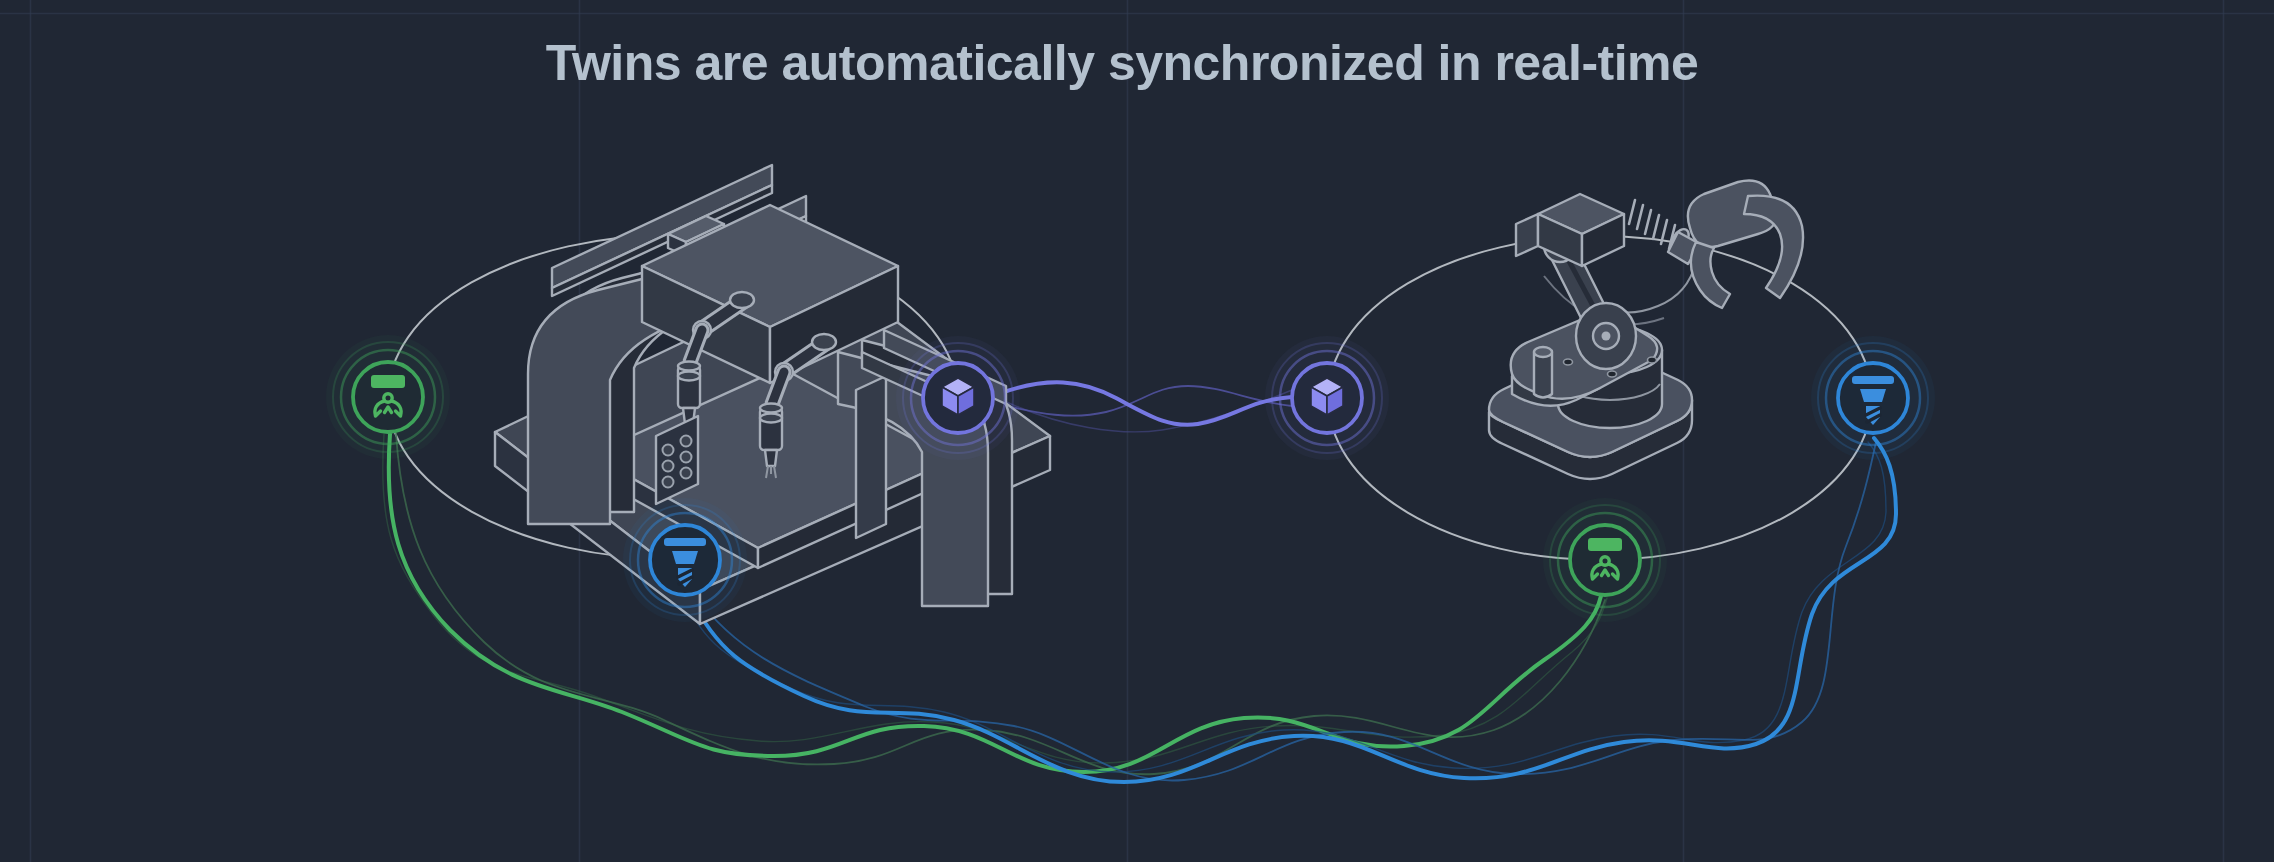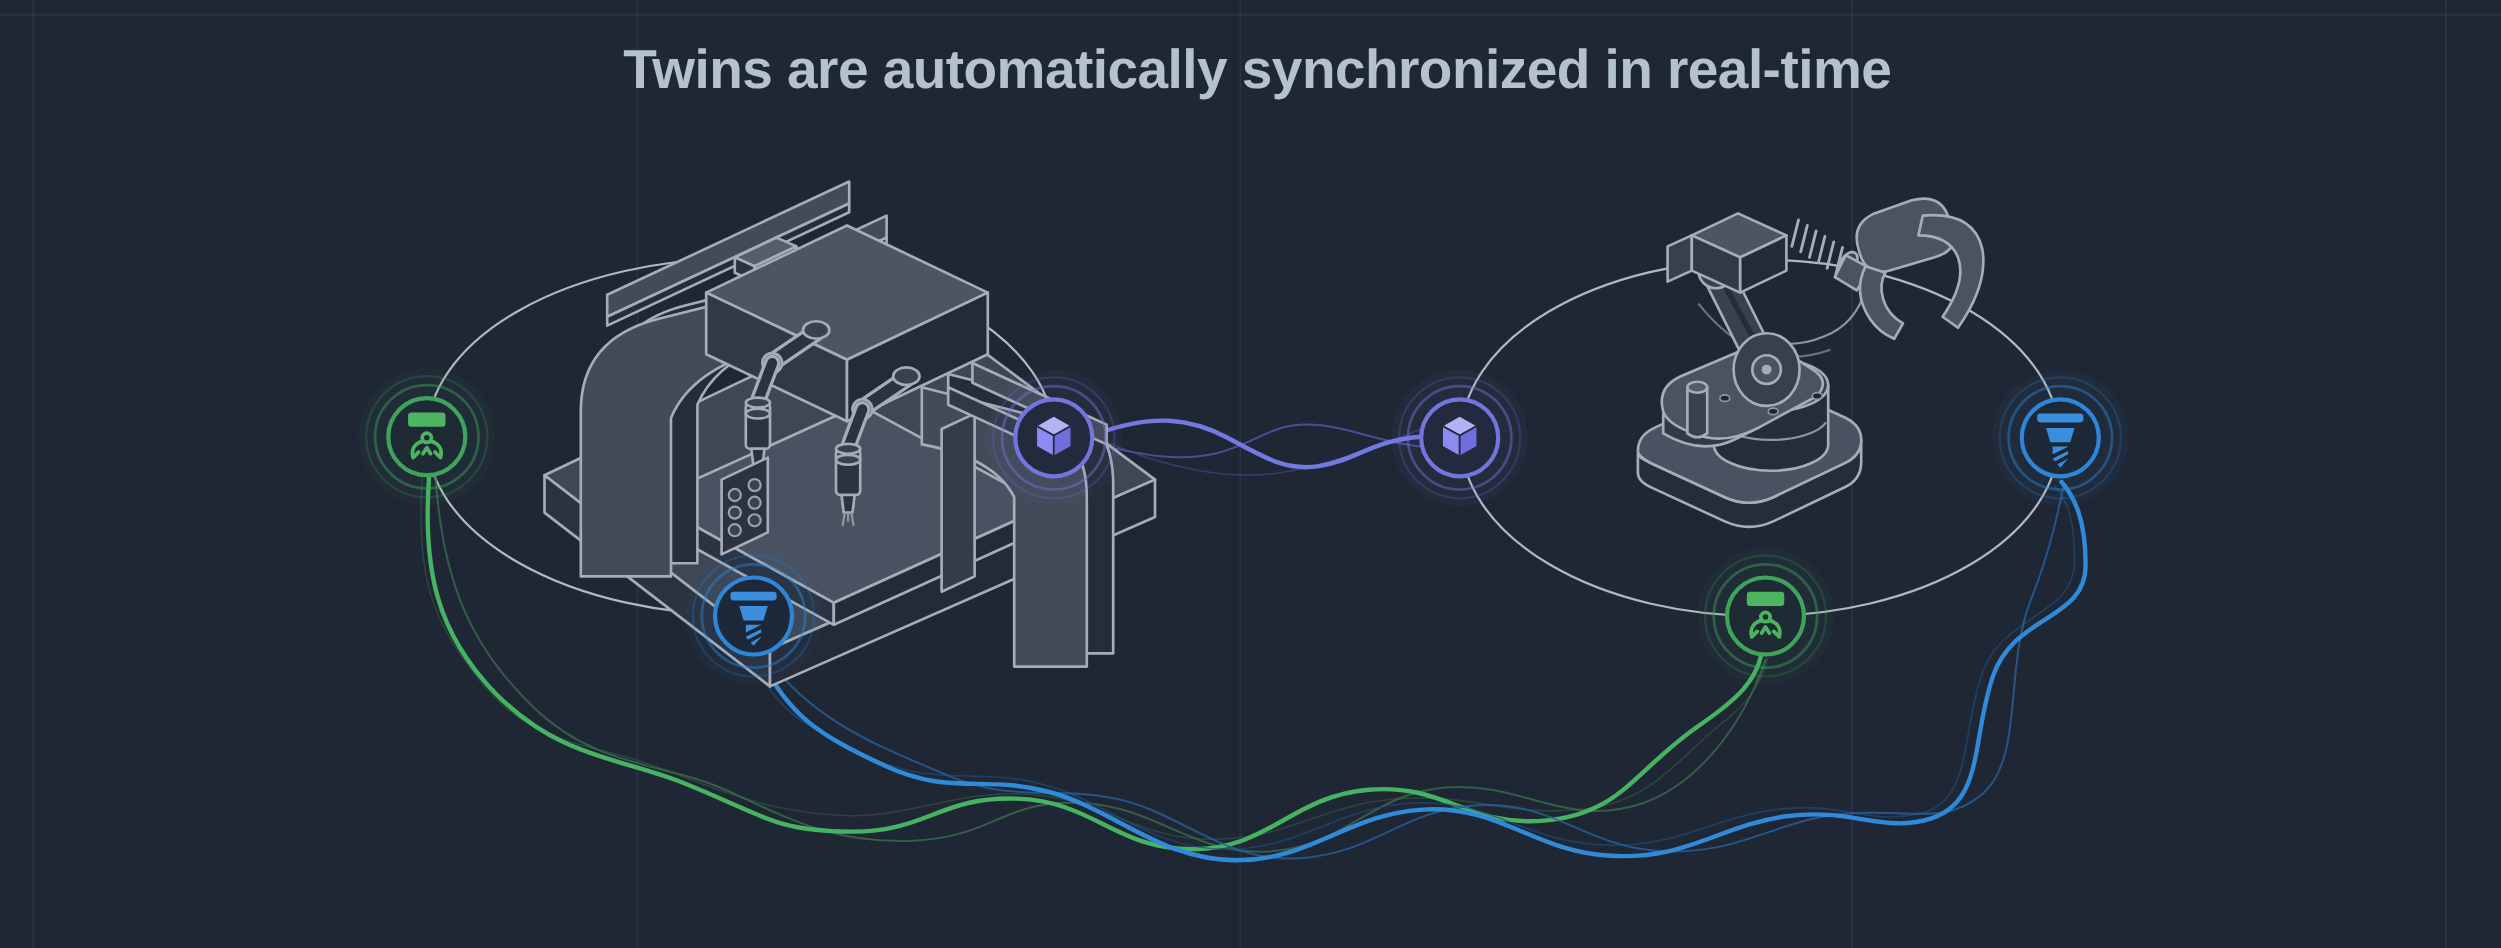--- a/index.html
+++ b/index.html
@@ -1,20 +1,20 @@
 <!DOCTYPE html>
 <html><head>
 <meta charset="utf-8">
 <style>
   html,body{margin:0;padding:0;background:#161c26;}
   .stage{position:relative;width:2274px;height:862px;background:#202734;overflow:hidden;
          font-family:"Liberation Sans",sans-serif;}
   .scene{position:absolute;left:0;top:0;}
   .title{position:absolute;top:34px;left:0;width:2244px;text-align:center;
-         font-size:50px;font-weight:700;letter-spacing:-0.5px;color:#b4c1ce;padding-left:21px;}
+         font-size:50px;font-weight:700;letter-spacing:-0.5px;color:#b4c1ce;}
   .grid-line{stroke:#333d53;stroke-width:1.6;opacity:.55;}
   .orbit{fill:none;stroke:#cdd2d8;stroke-width:2;opacity:.85;}
   .m{stroke:#a6adb8;stroke-width:2.4;stroke-linejoin:round;stroke-linecap:round;}
   .m-thin{stroke:#8f96a1;stroke-width:2;fill:none;}
   .conn-main{fill:none;stroke-width:4;stroke-linecap:round;}
   .conn-dim1{fill:none;stroke-width:1.8;stroke-linecap:round;opacity:.8;}
   .conn-dim2{fill:none;stroke-width:1.4;stroke-linecap:round;opacity:.7;}
 </style>
 </head>
 <body>

